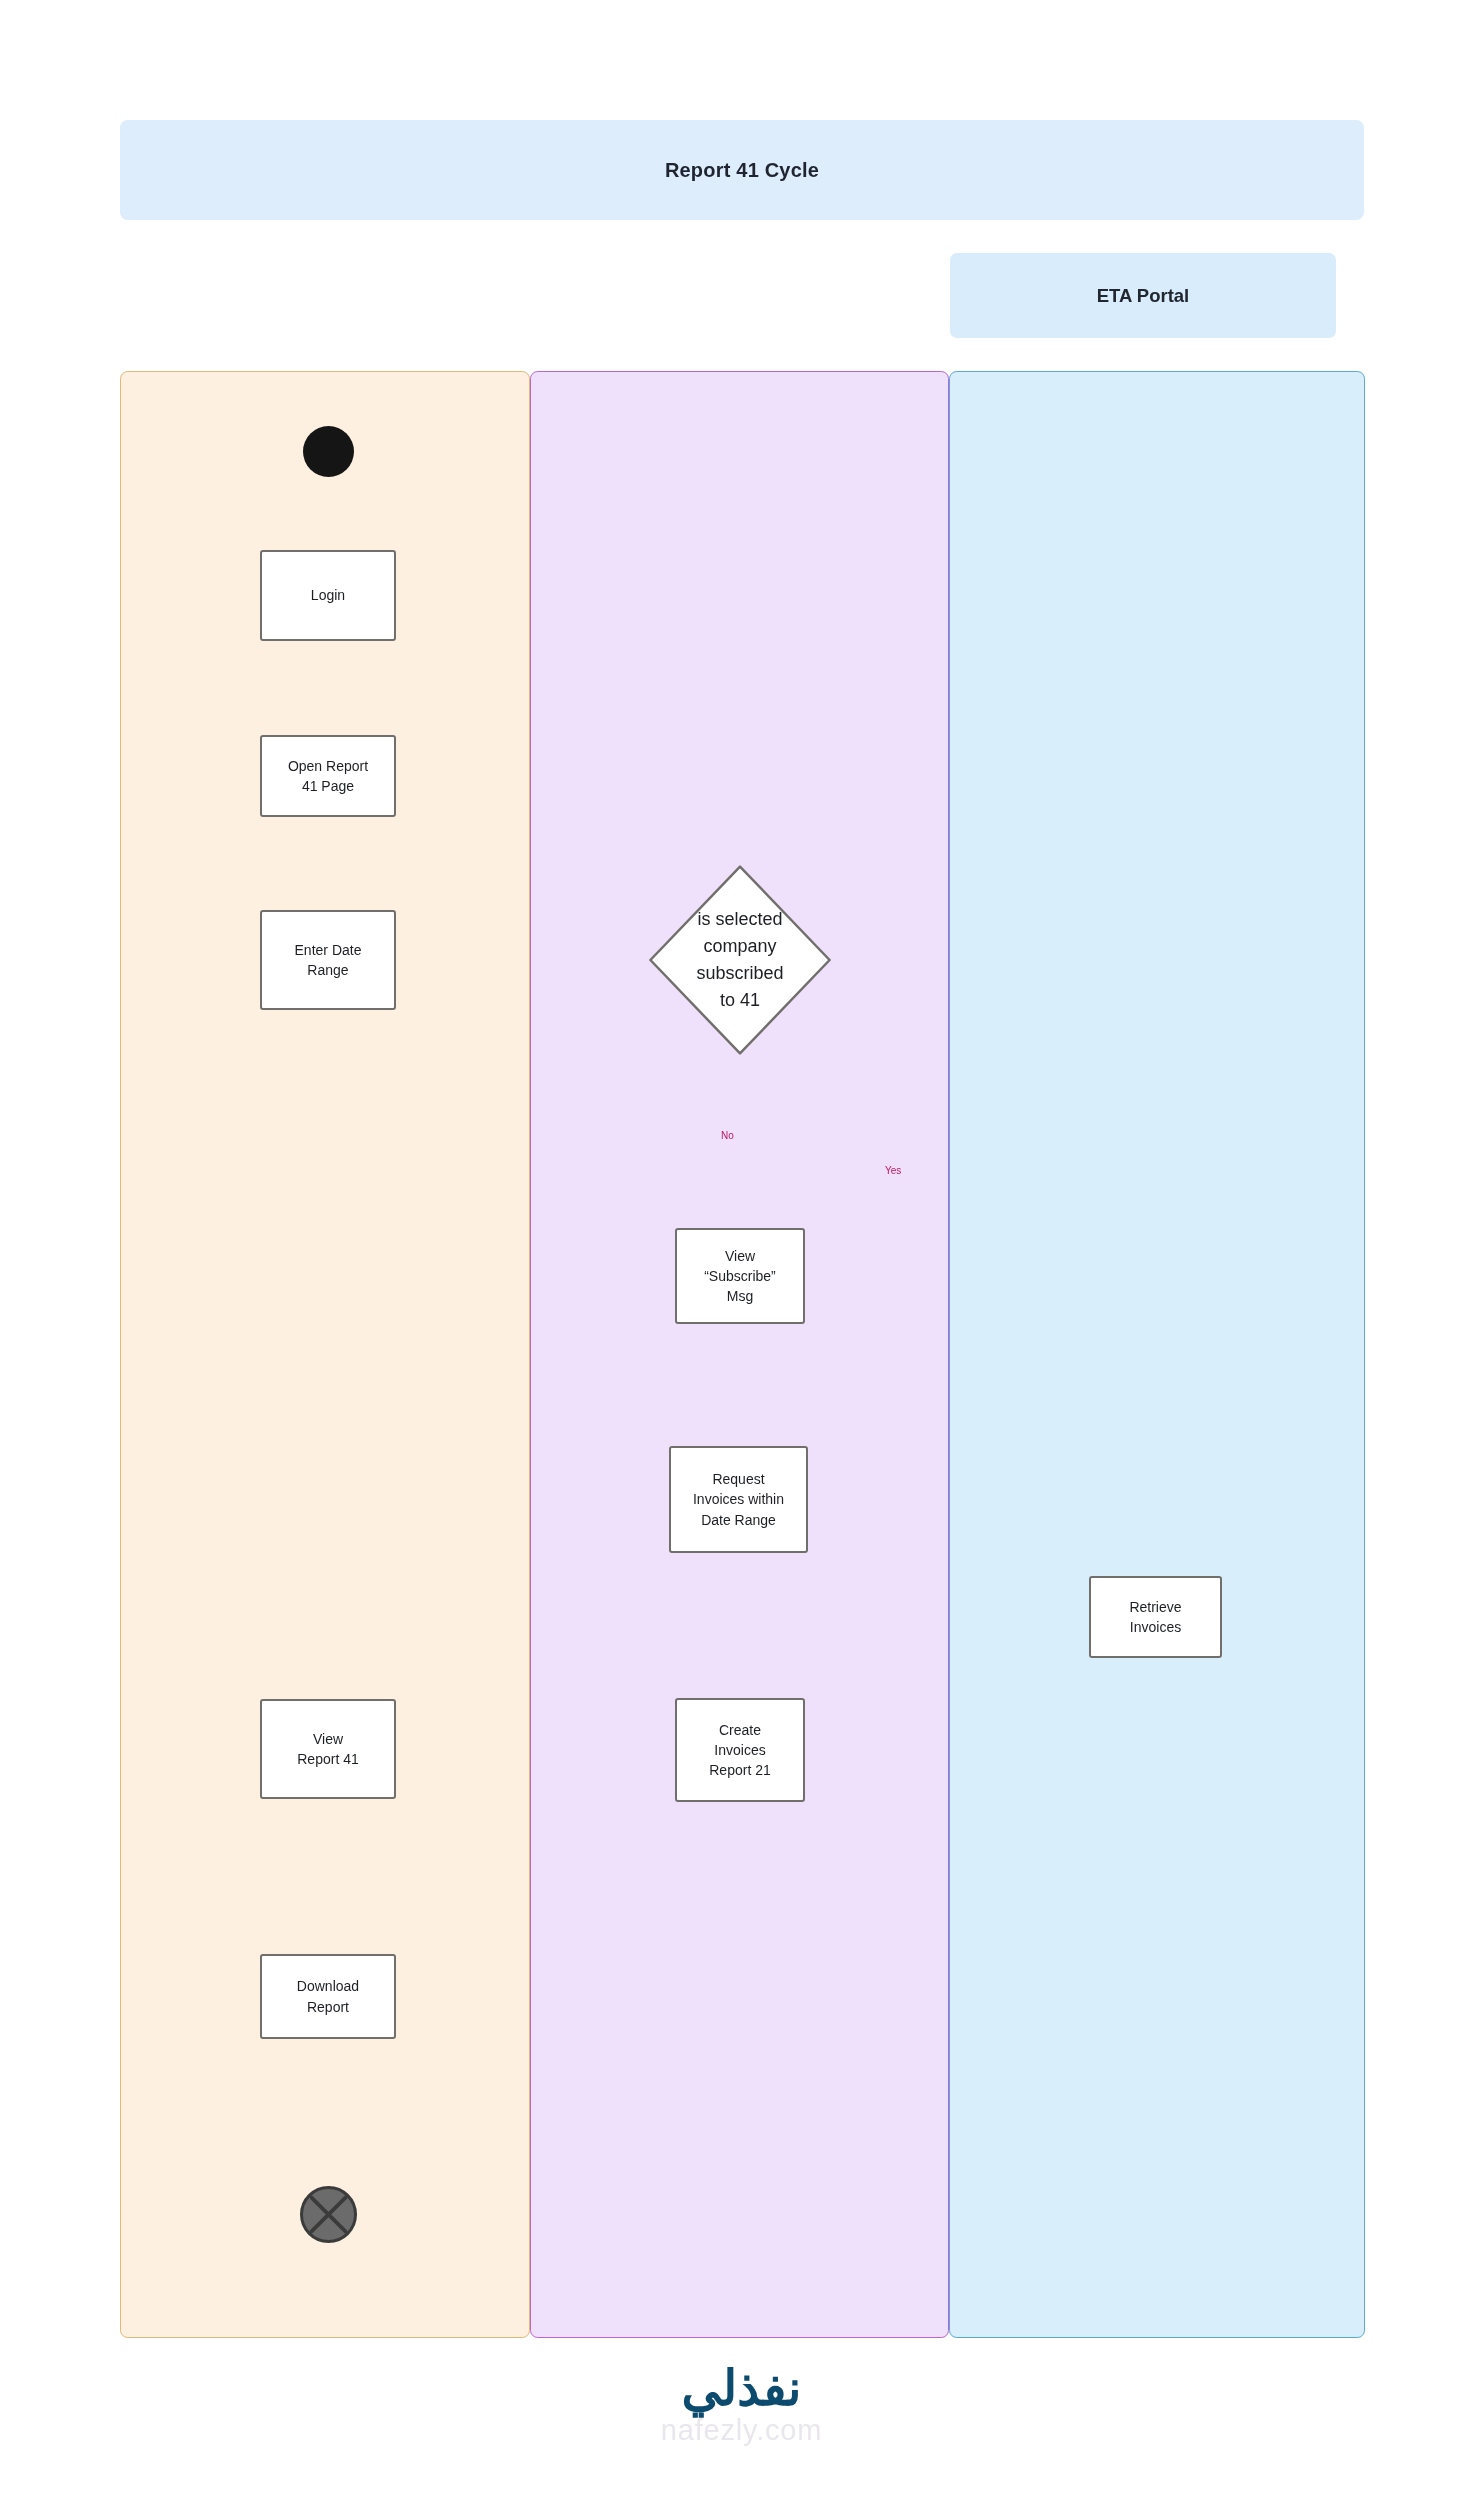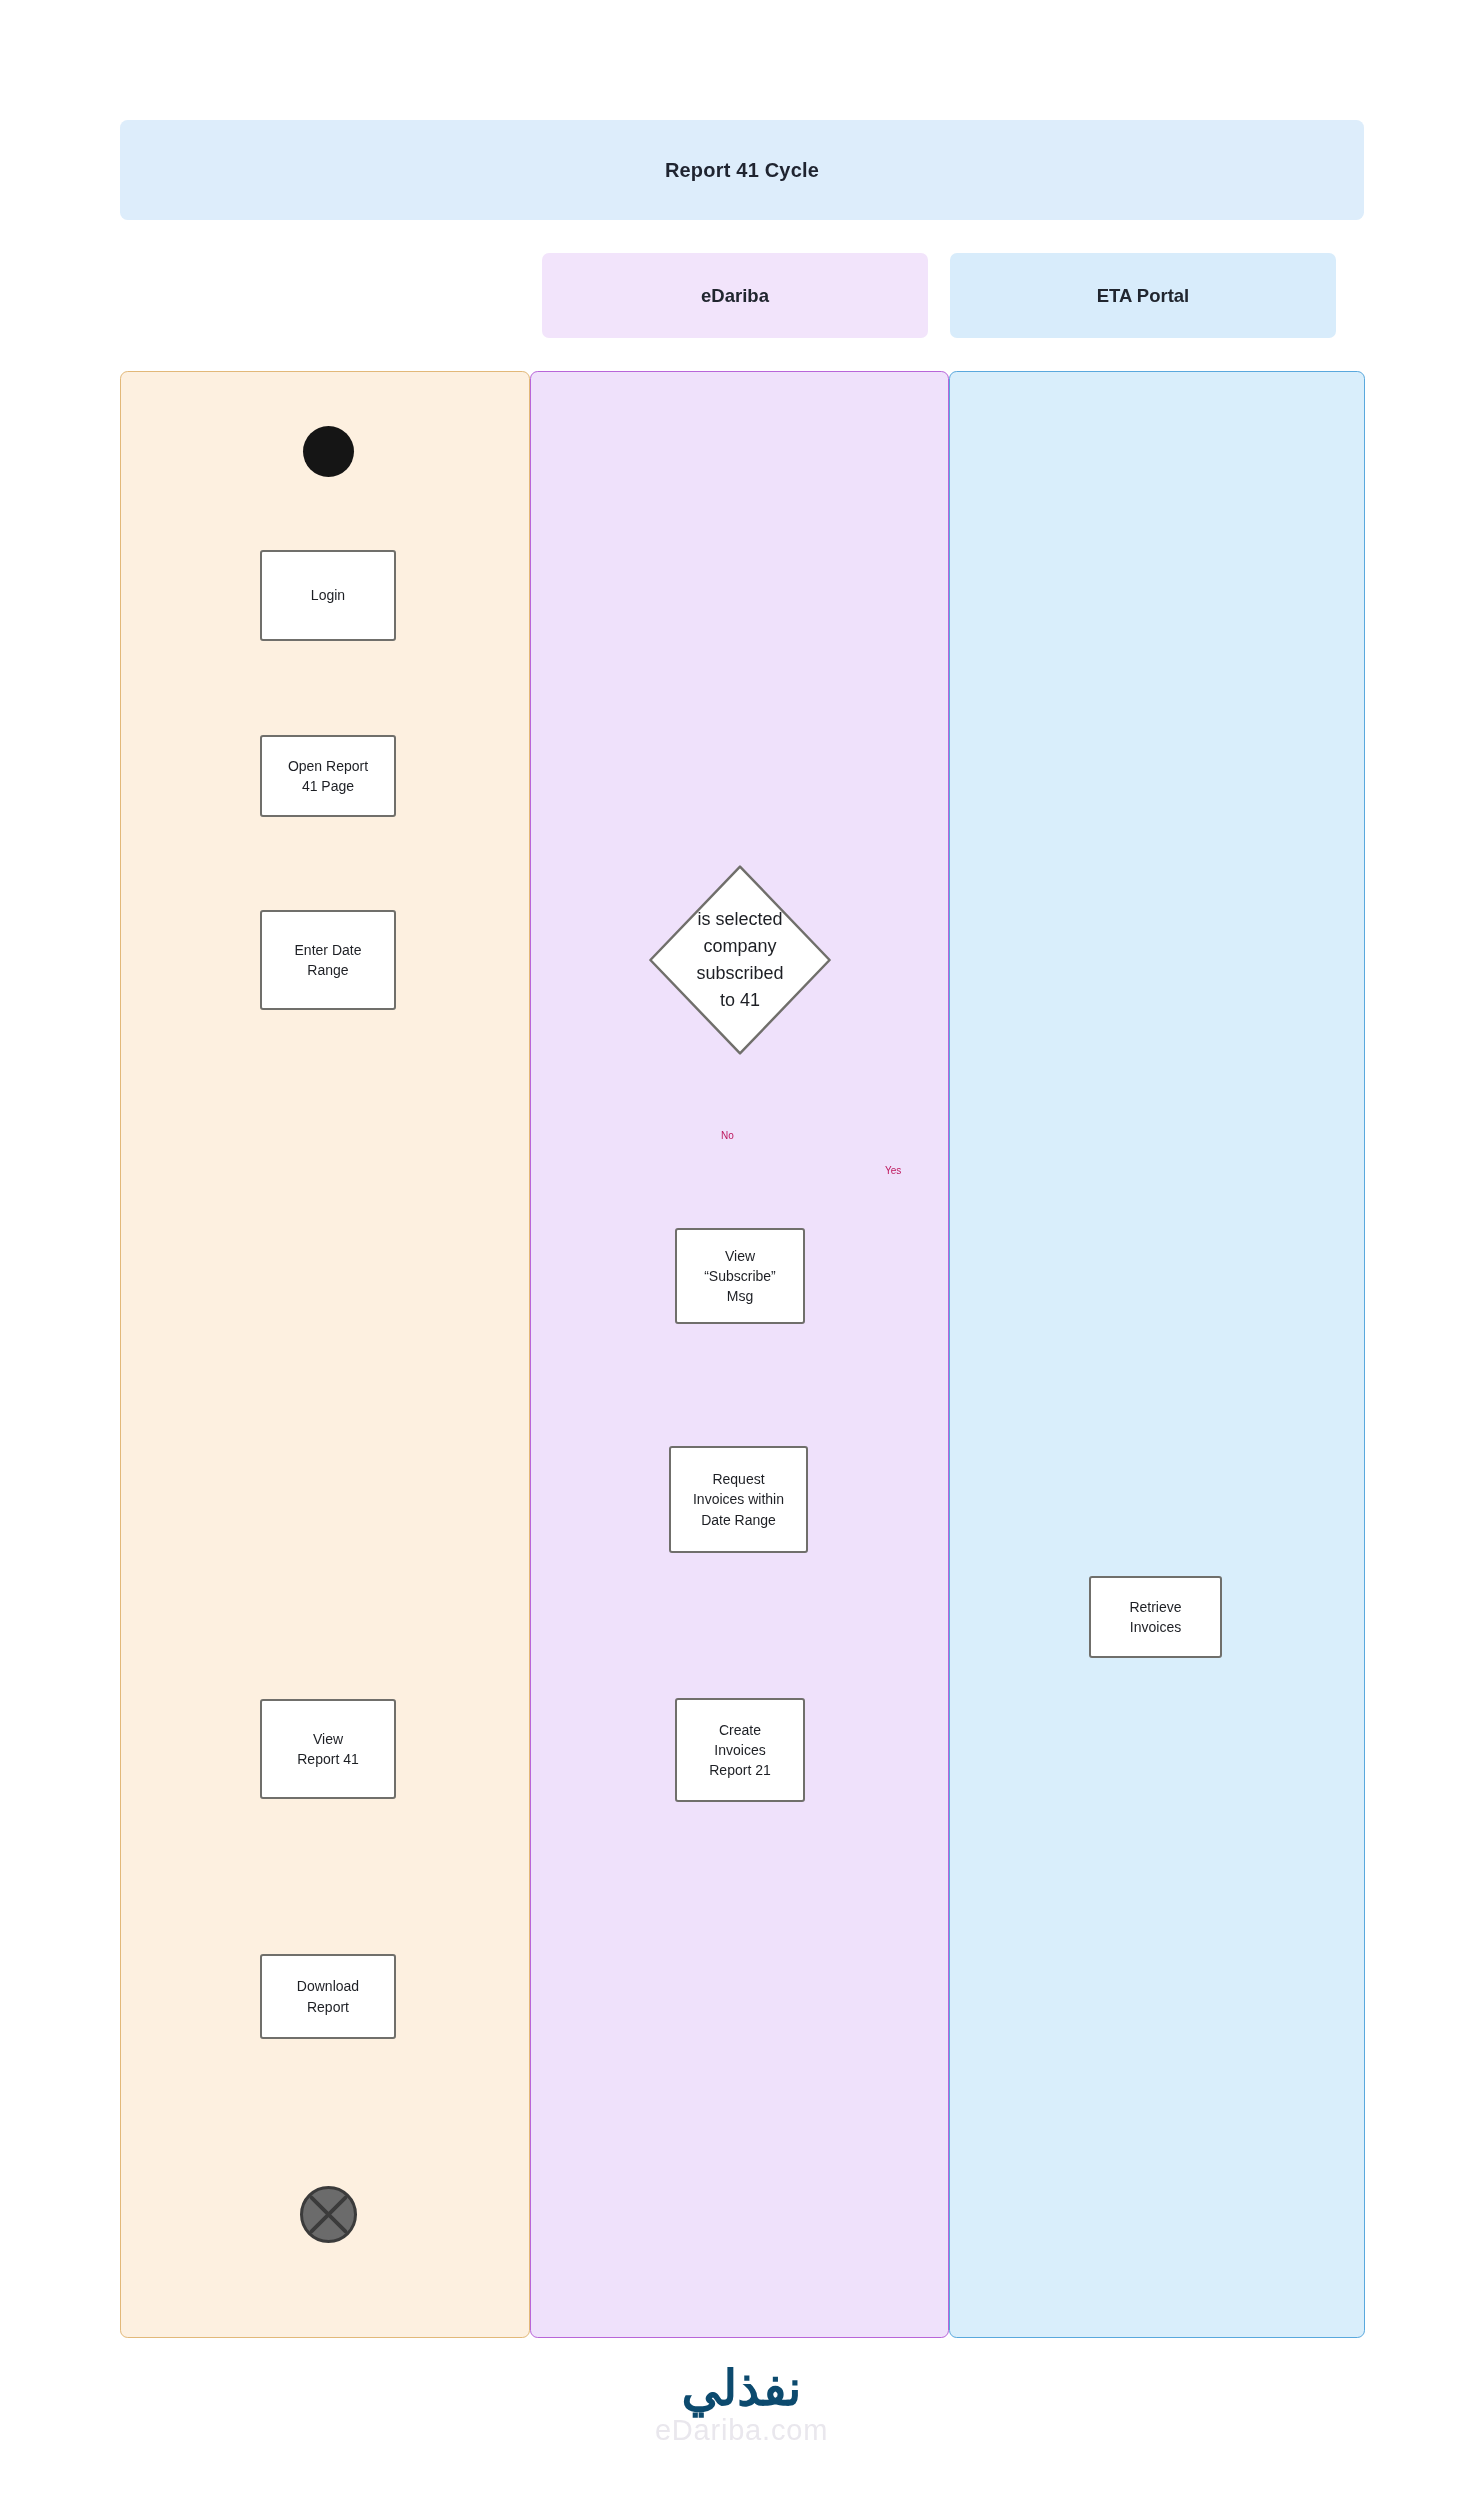--- a/index.html
+++ b/index.html
@@ -185,23 +185,20 @@
       <path d="M425,2330 L425,2527" marker-end="url(#arrow)"></path>
 
       <path d="M425,2640 L425,2828" marker-end="url(#arrow)"></path>
     </g>
   </svg>
 
   <div class="diagram-title-box">
     <span class="diagram-title-text">Report 41 Cycle</span>
   </div>
 
-  <div class="lane-head lane-edariba-head">
-    <span class="lane-head-text">eDariba</span>
-  </div>
   <div class="lane-head lane-eta-head">
     <span class="lane-head-text">ETA Portal</span>
   </div>
 
   <div class="lane-body lane-user-body"></div>
   <div class="lane-body lane-edariba-body"></div>
   <div class="lane-body lane-eta-body"></div>
 
   <div class="terminator-start" style="left:303px; top:426px; width:51px; height:51px;"></div>
 
@@ -269,17 +266,17 @@
   <div class="node" style="left:1089px; top:1576px; width:133px; height:82px;">
     <span class="node-label">Retrieve
 Invoices</span>
   </div>
 
   <div class="edge-label" style="left:721px; top:1130px;">No</div>
   <div class="edge-label" style="left:885px; top:1165px;">Yes</div>
 
   <div class="watermark">
     <div class="watermark-arabic">نفذلي</div>
-    <div class="watermark-domain">eDariba.com</div>
+    <div class="watermark-domain">nafezly.com</div>
   </div>
 
 </div>
 
 
 </body></html>

